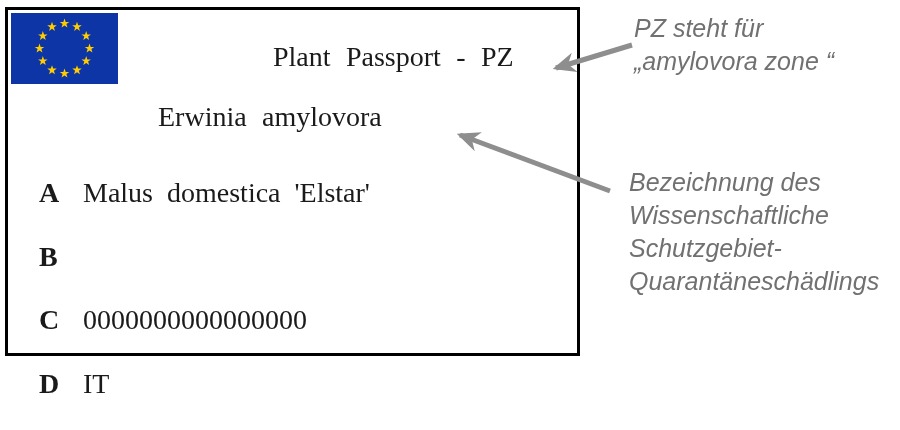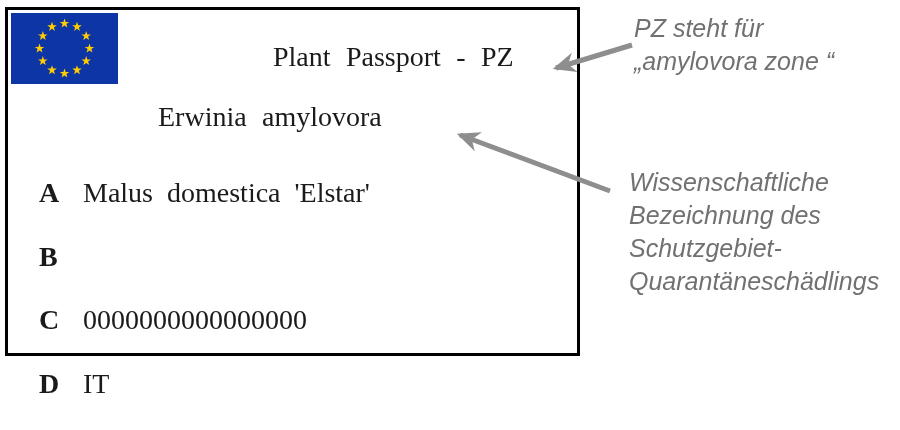--- a/index.html
+++ b/index.html
@@ -138,22 +138,22 @@
       <span class="row-value">IT</span>
     </div>
   </div>
 
   <div class="annotation ann-pz">
     <div><span class="bold">PZ</span><span> steht für</span></div>
     <div>„amylovora zone “</div>
   </div>
 
   <div class="annotation ann-pest">
+    <div>Bezeichnung des</div>
     <div>Wissenschaftliche</div>
-    <div>Bezeichnung des</div>
     <div>Schutzgebiet-</div>
     <div>Quarantäneschädlings</div>
   </div>
 
   <svg id="arrow-layer" viewBox="0 0 900 430" aria-hidden="true">
     <defs>
       <marker id="ah" viewBox="0 0 10 10" refX="8.5" refY="5" markerWidth="4.6" markerHeight="4.6" orient="auto">
         <path d="M0,0.6 L10,5 L0,9.4 L3,5 Z" fill="#8e8e8e"></path>
       </marker>
     </defs>

